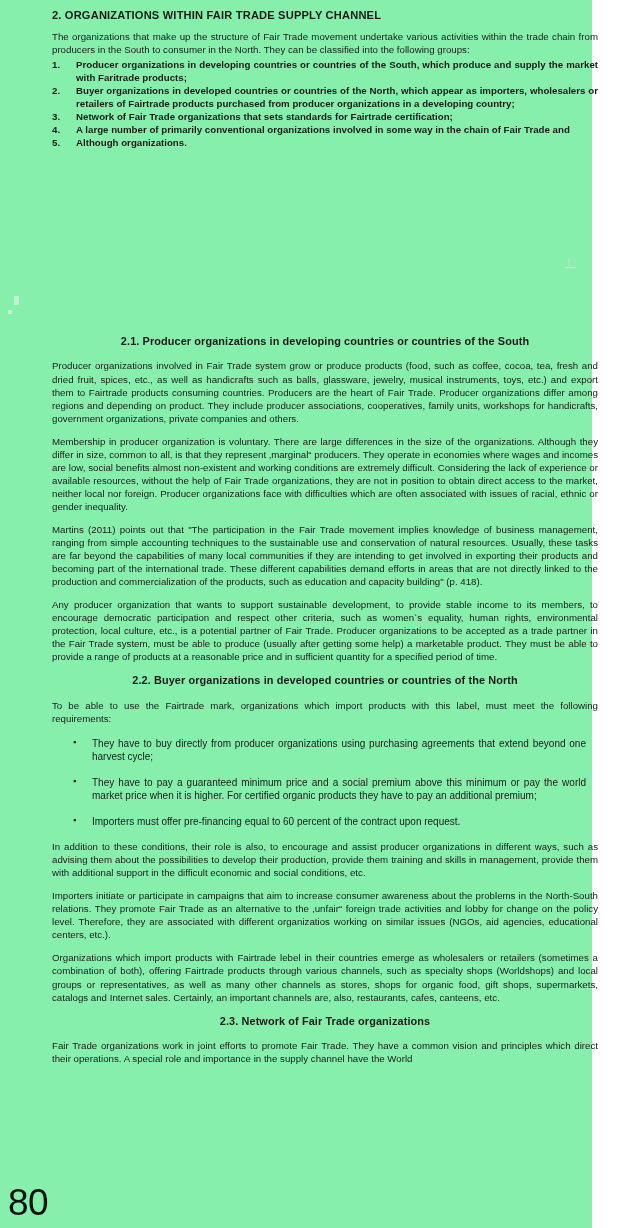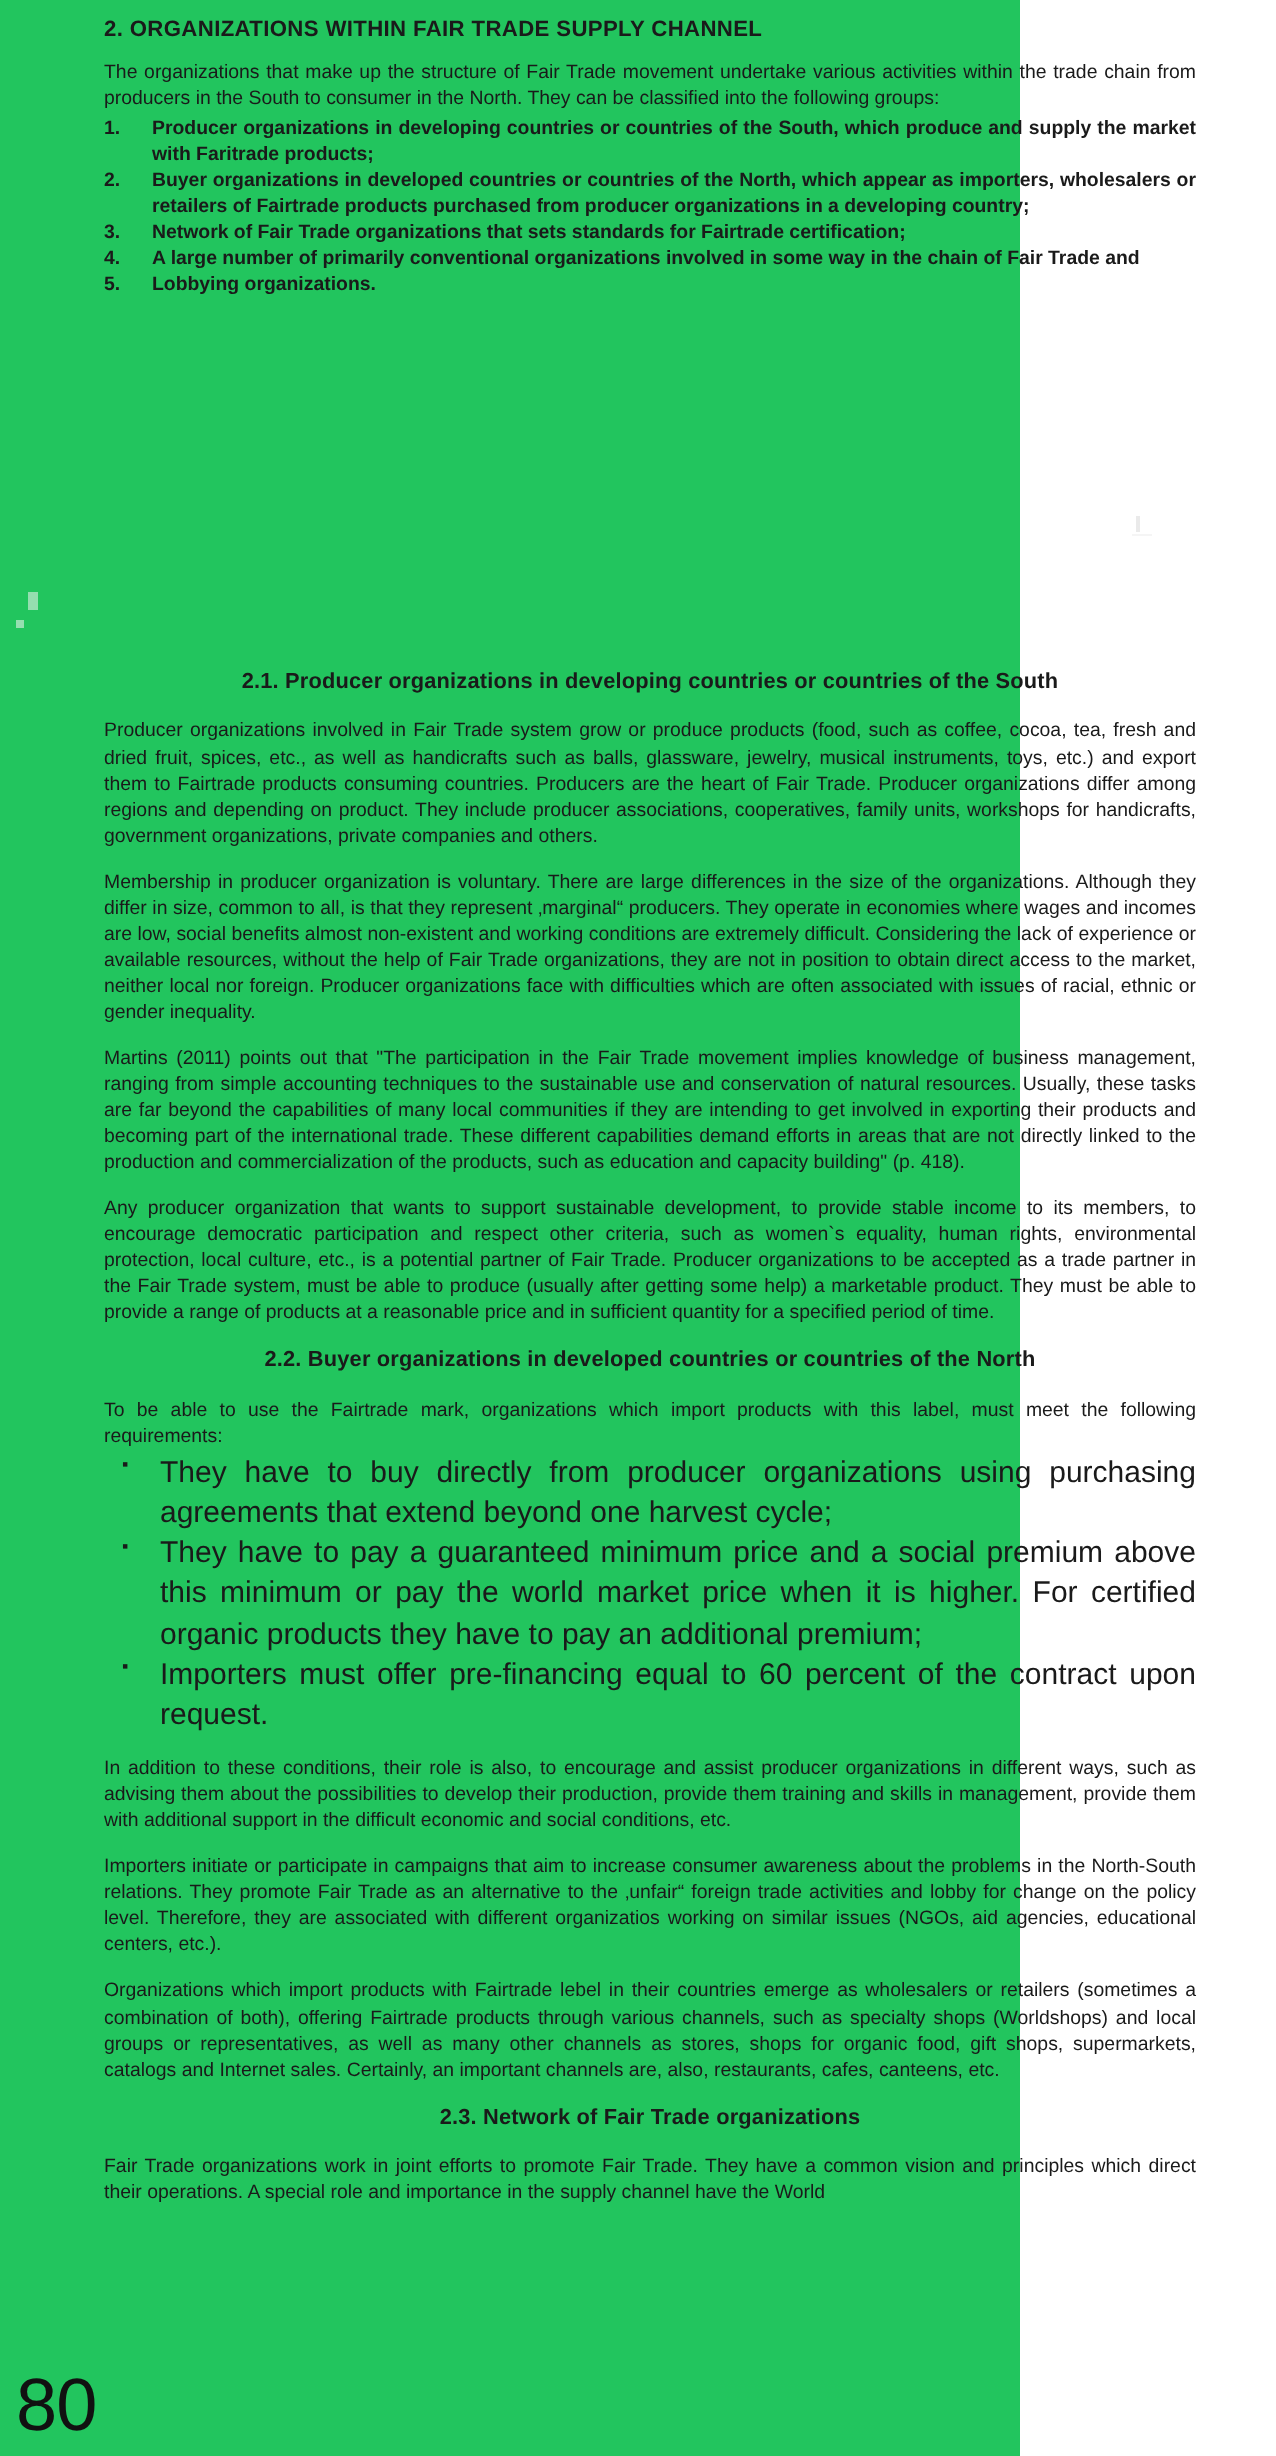--- a/index.html
+++ b/index.html
@@ -12,23 +12,23 @@
     height: 1228px;
     position: relative;
     font-family: "Liberation Sans", sans-serif;
     color: #1a1a1a;
     overflow: hidden;
   }
 
   .page {
     position: absolute;
     left: 0; top: 0;
-    width: 510px;
+    width: 592px;
     height: 1228px;
-    background: #22c55e;
+    background: #86efac;
   }
 
   .text-block {
     position: absolute;
     left: 52px;
     top: 8px;
     width: 546px;
   }
 
   h2.section-heading {
@@ -85,25 +85,25 @@
   }
 
   ul.bul-list {
     list-style: none;
     margin: 0 0 10px 0;
     padding: 0;
   }
   ul.bul-list > li {
     position: relative;
     padding-left: 28px;
-    font-size: 15px;
+    font-size: 10px;
     line-height: 1.345;
     text-align: justify;
     text-justify: inter-word;
-    margin: 0;
+    margin: 12px;
   }
   ul.bul-list > li::before {
     content: "\25AA";
     position: absolute;
     left: 9px;
     top: -0.5px;
     font-size: 9px;
   }
 
   .spacer-gap { height: 175px; }
@@ -144,21 +144,21 @@
 
     <h2 class="section-heading">2. ORGANIZATIONS WITHIN FAIR TRADE SUPPLY CHANNEL</h2>
 
     <p class="body-text tight">The organizations that make up the structure of Fair Trade movement undertake various activities within the trade chain from producers in the South to consumer in the North. They can be classified into the following groups:</p>
 
     <ol class="num-list">
       <li>Producer organizations in developing countries or countries of the South, which produce and supply the market with Faritrade products;</li>
       <li>Buyer organizations in developed countries or countries of the North, which appear as importers, wholesalers or retailers of Fairtrade products purchased from producer organizations in a developing country;</li>
       <li>Network of Fair Trade organizations that sets standards for Fairtrade certification;</li>
       <li>A large number of primarily conventional organizations involved in some way in the chain of Fair Trade and</li>
-      <li>Lobbying organizations.</li>
+      <li>Although organizations.</li>
     </ol>
 
     <div class="spacer-gap"></div>
 
     <h3 class="sub-heading">2.1. Producer organizations in developing countries or countries of the South</h3>
 
     <p class="body-text">Producer organizations involved in Fair Trade system grow or produce products (food, such as coffee, cocoa, tea, fresh and dried fruit, spices, etc., as well as handicrafts such as balls, glassware, jewelry, musical instruments, toys, etc.) and export them to Fairtrade products consuming countries. Producers are the heart of Fair Trade. Producer organizations differ among regions and depending on product. They include producer associations, cooperatives, family units, workshops for handicrafts, government organizations, private companies and others.</p>
     <p class="body-text">Membership in producer organization is voluntary. There are large differences in the size of the organizations. Although they differ in size, common to all, is that they represent ‚marginal“ producers. They operate in economies where wages and incomes are low, social benefits almost non-existent and working conditions are extremely difficult. Considering the lack of experience or available resources, without the help of Fair Trade organizations, they are not in position to obtain direct access to the market, neither local nor foreign. Producer organizations face with difficulties which are often associated with issues of racial, ethnic or gender inequality.</p>
     <p class="body-text">Martins (2011) points out that "The participation in the Fair Trade movement implies knowledge of business management, ranging from simple accounting techniques to the sustainable use and conservation of natural resources. Usually, these tasks are far beyond the capabilities of many local communities if they are intending to get involved in exporting their products and becoming part of the international trade. These different capabilities demand efforts in areas that are not directly linked to the production and commercialization of the products, such as education and capacity building" (p. 418).</p>
     <p class="body-text">Any producer organization that wants to support sustainable development, to provide stable income to its members, to encourage democratic participation and respect other criteria, such as women`s equality, human rights, environmental protection, local culture, etc., is a potential partner of Fair Trade. Producer organizations to be accepted as a trade partner in the Fair Trade system, must be able to produce (usually after getting some help) a marketable product. They must be able to provide a range of products at a reasonable price and in sufficient quantity for a specified period of time.</p>

